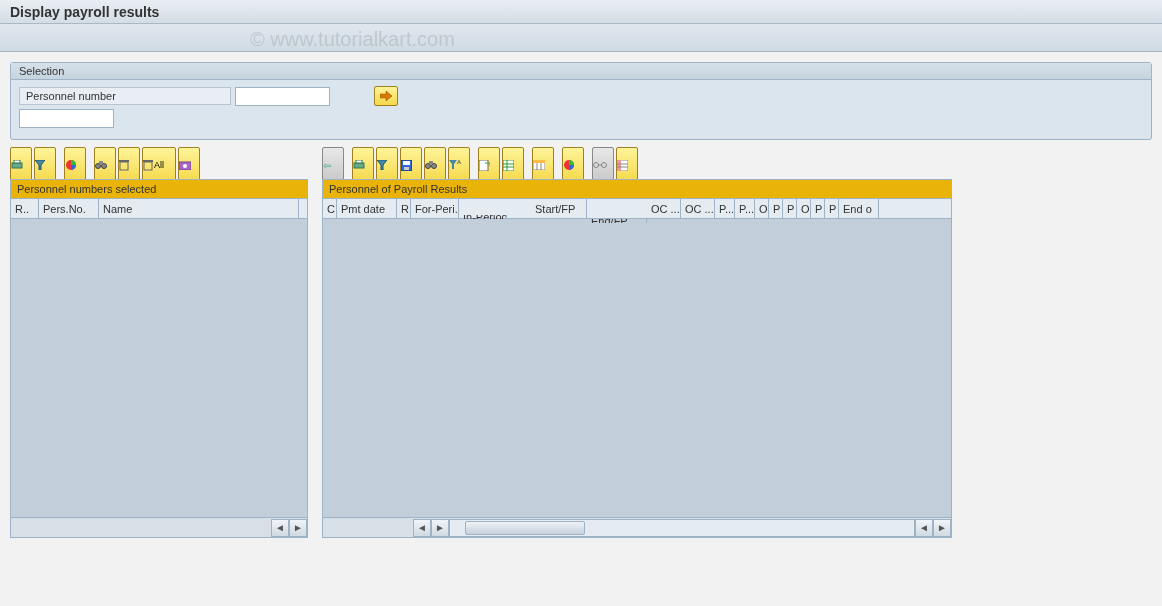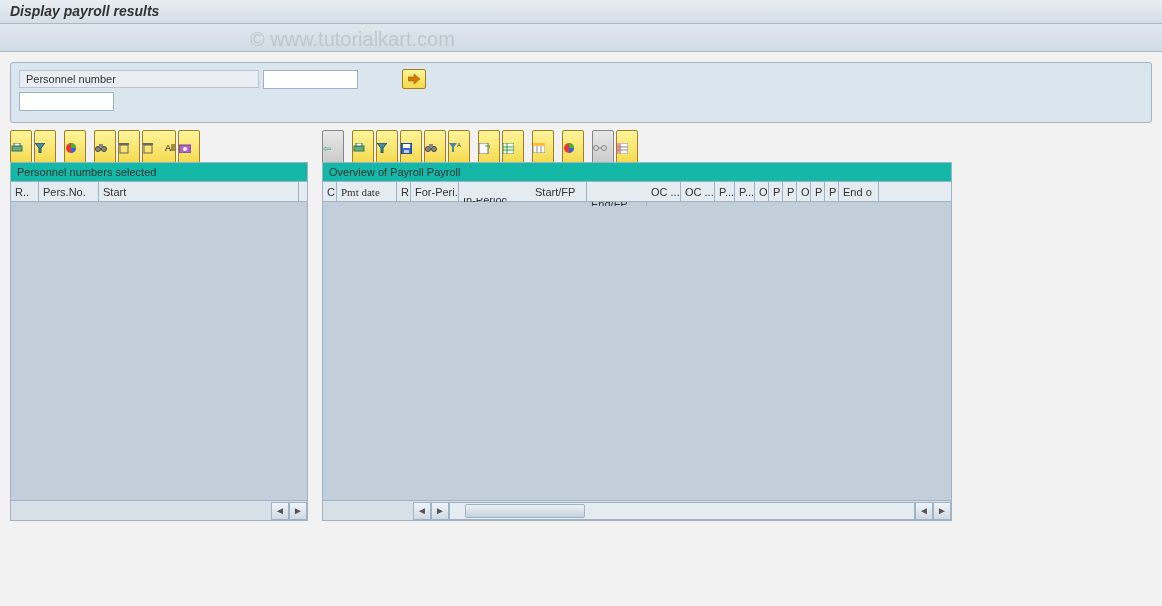--- a/index.html
+++ b/index.html
@@ -11,25 +11,24 @@
       height: 606px;
       overflow: hidden;
       position: relative;
     }
     .title-bar {
       background: linear-gradient(to bottom, #e8eef3, #d4dde6);
       border-bottom: 1px solid #a9b8c6;
       padding: 4px 10px;
       font-size: 14px;
       font-weight: bold;
-      font-style: italic;
       color: #333;
       height: 24px;
       display: flex;
-      align-items: flex-end;
+      align-items: flex-start;
     }
     .sub-bar {
       background: linear-gradient(to bottom, #e0e8ef, #d0dae3);
       border-bottom: 1px solid #a9b8c6;
       height: 28px;
       position: relative;
     }
     .watermark {
       position: absolute;
       top: 28px;
@@ -61,21 +60,21 @@
     .form-row {
       display: flex;
       align-items: center;
       margin-bottom: 3px;
       gap: 4px;
     }
     .form-label {
       background: #e8eef3;
       border: 1px solid #b8c5d0;
       padding: 2px 6px;
-      width: 240px;
+      width: 212px;
       font-size: 11px;
       color: #333;
     }
     .form-input {
       border: 1px solid #9eb3c5;
       background: white;
       height: 19px;
       width: 95px;
       padding: 1px 3px;
       font-size: 11px;
@@ -112,32 +111,32 @@
       align-items: center;
     }
     .tbtn {
       width: 22px;
       height: 36px;
       background: linear-gradient(to bottom, #fef49a, #f5d84a);
       border: 1px solid #a07f1f;
       border-radius: 2px;
       display: inline-flex;
       align-items: center;
-      justify-content: space-between;
+      justify-content: flex-start;
       cursor: pointer;
       font-size: 10px;
     }
     .tbtn.wide { width: 34px; font-size: 9px; }
     .tbtn.gray {
       background: linear-gradient(to bottom, #e8e8e8, #c8c8c8);
       border-color: #888;
     }
     .sep { width: 4px; }
     .grid-title {
-      background: #14b8a6;
+      background: #eab308;
       border: 1px solid #9eb3c5;
       padding: 3px 6px;
       font-size: 11px;
       color: #333;
       border-bottom: none;
     }
     .grid {
       border: 1px solid #9eb3c5;
       background: #c2cfda;
       height: 340px;
@@ -198,20 +197,21 @@
 <div class="title-bar">
   <span>Display payroll results</span>
 </div>
 <div class="sub-bar"></div>
 
 <div class="watermark">© www.tutorialkart.com</div>
 
 <div class="content-wrap">
 
   <div class="selection-panel">
+    <div class="panel-header">Selection</div>
     <div class="panel-body">
       <div class="form-row">
         <div class="form-label">Personnel number</div>
         <input class="form-input" value="" style="">
         <div class="btn-arrow">
           <svg width="12" height="10" viewBox="0 0 12 10">
               <path d="M0 3 L6 3 L6 0 L12 5 L6 10 L6 7 L0 7 Z" fill="#d97a00" stroke="#8a5000" stroke-width="0.5"></path>
             </svg>
         </div>
       </div>
@@ -270,21 +270,21 @@
               <rect x="0" y="2" width="12" height="8" fill="#a6c" stroke="#748"></rect>
               <circle cx="6" cy="6" r="2" fill="#fff"></circle>
             </svg>
           </div>
       </div>
       <div class="grid-title">Personnel numbers selected</div>
       <div class="grid">
         <div class="grid-header" id="left-grid-header">
             <div class="col" style="width: 28px;">R..</div>
             <div class="col" style="width: 60px;">Pers.No.</div>
-            <div class="col" style="width: 200px;">Start</div>
+            <div class="col" style="width: 200px;">Name</div>
           </div>
         <div class="grid-body"></div>
         <div class="scrollbar-h">
           <div style="flex:1"></div>
           <div class="scroll-btn">◄</div>
           <div class="scroll-btn">►</div>
         </div>
       </div>
     </div>
 
@@ -367,25 +367,25 @@
           </div>
         <div class="tbtn">
             <svg width="11" height="11">
               <rect x="0" y="0" width="11" height="11" fill="#fff" stroke="#888"></rect>
               <rect x="0" y="0" width="4" height="11" fill="#e99"></rect>
               <line x1="0" y1="4" x2="11" y2="4" stroke="#888"></line>
               <line x1="0" y1="7" x2="11" y2="7" stroke="#888"></line>
             </svg>
           </div>
       </div>
-      <div class="grid-title">Overview of Payroll Payroll</div>
+      <div class="grid-title">Personnel of Payroll Results</div>
       <div class="grid">
         <div class="grid-header" id="right-grid-header">
             <div class="col" style="width: 14px;">C</div>
-            <div class="col" style="width: 60px; font-family: Liberation Serif, serif;">Pmt date</div>
+            <div class="col" style="width: 60px;">Pmt date</div>
             <div class="col" style="width: 14px;">R</div>
             <div class="col" style="width: 48px;">For-Peri..</div>
             <div class="col" style="width: 48px; margin-top: 16px;">In-Period</div>
             <div class="col" style="width: 56px; margin-left: 24px;">Start/FP</div>
             <div class="col" style="width: 60px; margin-top: 20px;">End/FP</div>
             <div class="col" style="width: 34px;">OC ...</div>
             <div class="col" style="width: 34px;">OC ...</div>
             <div class="col" style="width: 20px;">P...</div>
             <div class="col" style="width: 20px;">P...</div>
             <div class="col" style="width: 14px;">O</div>

